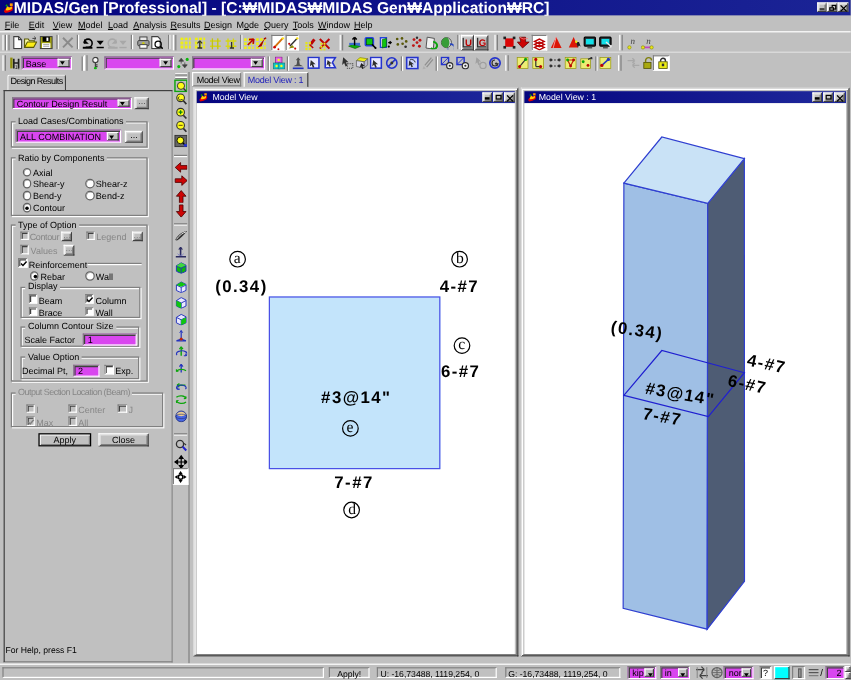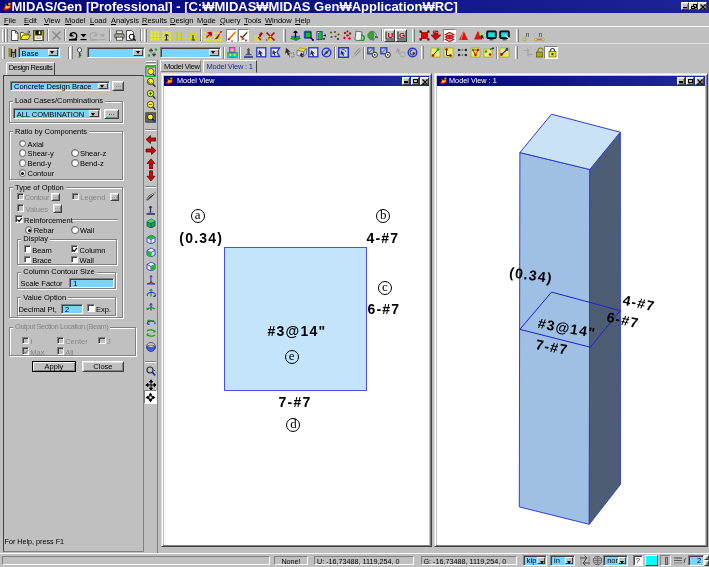--- a/index.html
+++ b/index.html
@@ -6,21 +6,21 @@
 .r{position:absolute}
 .rais{background:#c0c0c0;border:1px solid;border-color:#fff #404040 #404040 #fff;box-shadow:inset 1px 1px 0 #dfdfdf,inset -1px -1px 0 #808080}
 .pres{background:#fff;border:1px solid;border-color:#808080 #fff #fff #808080}
 .grp{border:1px solid #808080;box-shadow:1px 1px 0 #fff,inset 1px 1px 0 #fff}
 .glab{position:absolute;top:-4.5px;left:3px;background:#c0c0c0;padding:0 2px;line-height:8px}
 .cb{position:absolute;width:7.5px;height:7.5px;background:#fff;border:1px solid;border-color:#808080 #fff #fff #808080;box-shadow:inset 1px 1px 0 #404040}
 .cbd{background:#c0c0c0}
 .rad{position:absolute;width:7.8px;height:7.8px;border-radius:50%;background:#fff;border:1px solid #636363;box-shadow:inset 0.5px 0.5px 0 #9a9a9a}
 .lbl{position:absolute;line-height:9px;white-space:nowrap}
 .dis{color:#868686}
-.combo{position:absolute;background:#7dd3fc;border:1px solid;border-color:#808080 #fff #fff #808080;box-shadow:inset 1px 1px 0 #404040}
+.combo{position:absolute;background:#d946ef;border:1px solid;border-color:#808080 #fff #fff #808080;box-shadow:inset 1px 1px 0 #404040}
 .ctext{position:absolute;left:3px;top:1.5px;line-height:8px;white-space:nowrap}
 .dbtn{position:absolute;right:1px;top:1px;bottom:1px;width:10px;background:#c0c0c0;border:1px solid;border-color:#fff #404040 #404040 #fff}
 .dar{position:absolute;left:1.6px;top:1.6px;width:0;height:0;border:2.8px solid transparent;border-top:3.8px solid #000}
 .tb{position:absolute;width:11px;height:11px;filter:blur(0.25px) saturate(0.9)}
 .sep{position:absolute;width:1px;background:#808080;box-shadow:1px 0 0 #fff}
 .grip{position:absolute;width:3px;border-left:1px solid #fff;border-right:1px solid #808080;background:#c0c0c0}
 .vsep{position:absolute;height:1px;background:#808080;box-shadow:0 1px 0 #fff}
 .wbtn{position:absolute;width:8.5px;height:8px;background:#c0c0c0;border:1px solid;border-color:#fff #404040 #404040 #fff;box-shadow:inset 1px 1px 0 #dfdfdf,inset -1px -1px 0 #808080}
 .b12{font-weight:bold;font-size:14px;line-height:14px;white-space:nowrap;letter-spacing:1.2px}
 .circ{position:absolute;width:14px;height:14px;border:1.5px solid #000;border-radius:50%;text-align:center;font-family:"Liberation Serif",serif;font-size:13px;line-height:10.5px}
@@ -452,21 +452,21 @@
     </svg>
 </div>
 
 <div class="r" style="left:0;top:60px;width:143.5px;height:493px;background:#c0c0c0"></div>
 <div class="r" style="left:6.3px;top:61.7px;width:48.7px;height:14px;background:#c0c0c0;border:1px solid;border-color:#fff #404040 transparent #fff;border-top-left-radius:2px;border-top-right-radius:2px"></div>
 <div class="r" style="left:8.7px;top:64px;line-height:8px;letter-spacing:-0.5px">Design Results</div>
 <div class="r" style="left:2.6px;top:75.4px;width:141px;height:476.6px;background:#c0c0c0;border:1px solid #404040;border-right-color:#808080;border-bottom-color:#808080"></div>
 <div id="panel">
 
  <div class="combo" style="left:10px;top:80.5px;width:99.5px;height:10.8px">
-      <span class="ctext">Concrete Design Brace</span>
+      <span class="ctext">Contour Design Result</span>
       <span class="dbtn">
         <span class="dar"></span>
       </span>
     </div>
  <div class="rais" style="position:absolute;left:112.4px;top:81px;width:11.8px;height:10.3px;text-align:center;line-height:5px;color:#505050">...</div>
 
  <div class="grp r" style="left:9px;top:100.5px;width:113.5px;height:22.5px">
       <span class="glab">Load Cases/Combinations</span>
     </div>
  <div class="combo" style="left:12.7px;top:108px;width:88px;height:10.8px">
@@ -775,21 +775,21 @@
   <div class="b12" style="position:absolute;left:202px;top:216.5px;transform:translate(-50%,-50%) rotate(12deg)">4-#7</div>
   <div class="b12" style="position:absolute;left:186px;top:234px;transform:translate(-50%,-50%) rotate(12deg)">6-#7</div>
   <div class="b12" style="position:absolute;left:129.5px;top:242px;transform:translate(-50%,-50%) rotate(10deg)">#3@14"</div>
   <div class="b12" style="position:absolute;left:115px;top:261px;transform:translate(-50%,-50%) rotate(10deg)">7-#7</div>
 </div>
 
 <div class="r" style="left:0;top:553px;width:709px;height:14px;background:#c0c0c0;border-top:1px solid #fff"></div>
 <div id="status">
  <div class="r" style="left:2px;top:555.7px;width:268px;height:9.8px;border:1px solid;border-color:#808080 #fff #fff #808080"></div>
  <span class="lbl" style="left:4.5px;top:537px;font-size:7.2px">For Help, press F1</span>
- <div class="r" style="left:274px;top:555.7px;width:34px;height:9.8px;border:1px solid;border-color:#808080 #fff #fff #808080;text-align:center;line-height:9px;font-size:7.2px">None!</div>
+ <div class="r" style="left:274px;top:555.7px;width:34px;height:9.8px;border:1px solid;border-color:#808080 #fff #fff #808080;text-align:center;line-height:9px;font-size:7.2px">Apply!</div>
  <div class="r" style="left:314px;top:555.7px;width:100px;height:9.8px;border:1px solid;border-color:#808080 #fff #fff #808080;line-height:9px;font-size:7.2px;padding-left:2px;white-space:nowrap">U: -16,73488, 1119,254, 0</div>
  <div class="r" style="left:420.5px;top:555.7px;width:96px;height:9.8px;border:1px solid;border-color:#808080 #fff #fff #808080;line-height:9px;font-size:7.2px;padding-left:2px;white-space:nowrap">G: -16,73488, 1119,254, 0</div>
  <div class="combo" style="left:522.8px;top:554.5px;width:24.5px;height:11px">
       <span class="ctext" style="top:1px">kip</span>
       <span class="dbtn" style="width:8px">
         <span class="dar" style="border-width:2.2px;border-top-width:3px;top:3px;left:1.5px"></span>
       </span>
     </div>
  <div class="combo" style="left:550px;top:554.5px;width:24.5px;height:11px">
       <span class="ctext" style="top:1px">in</span>

